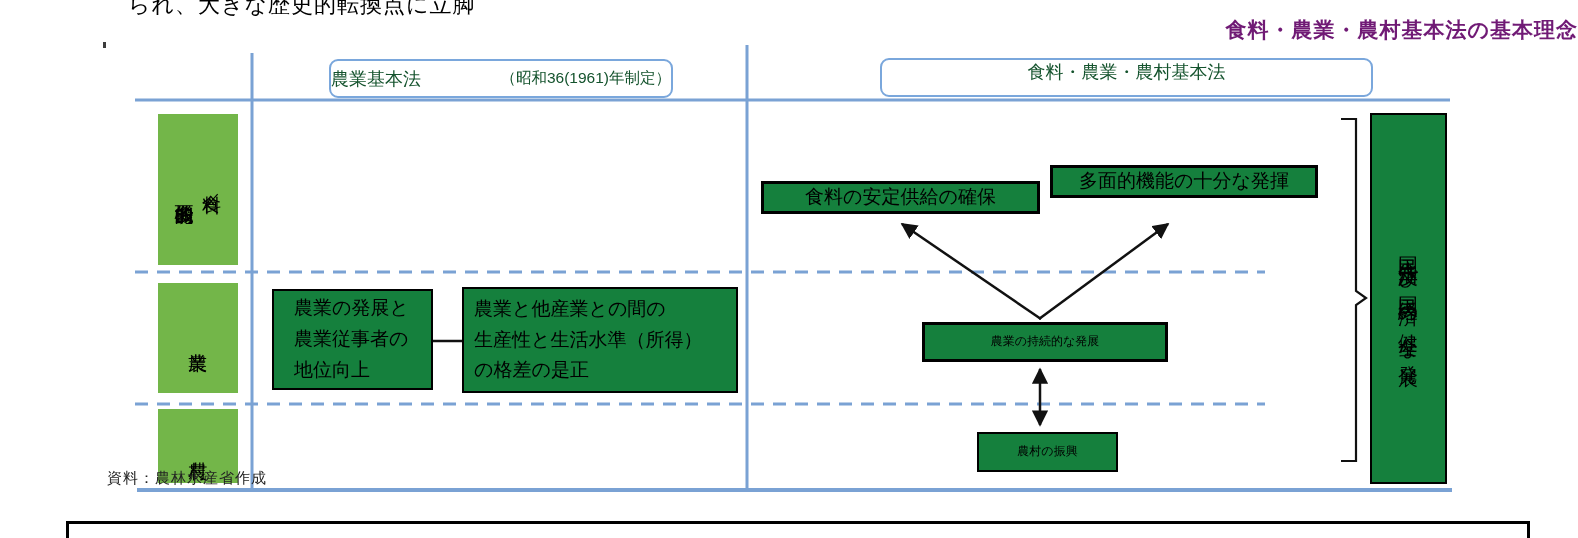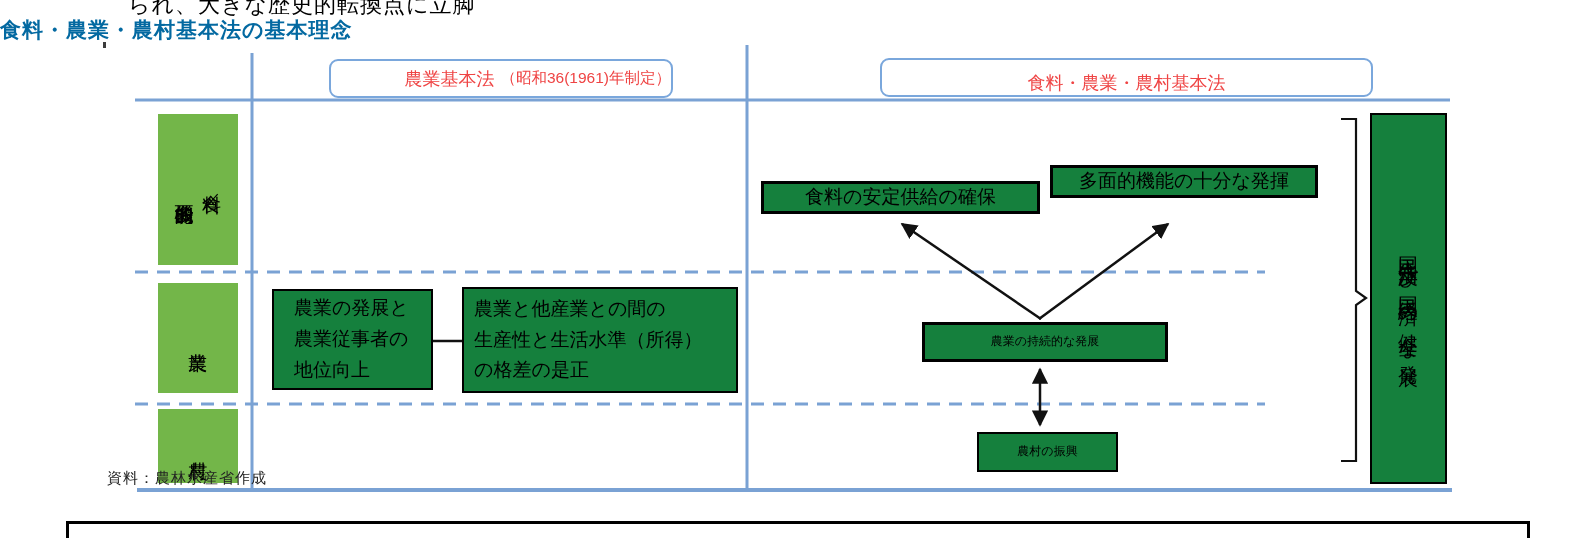--- a/index.html
+++ b/index.html
@@ -7,28 +7,28 @@
   body { font-family: "Liberation Sans", "DejaVu Sans", sans-serif; color: #111; }
   .canvas {
     position: relative; width: 1578px; height: 538px;
     background: #fff; overflow: hidden;
   }
   .abs { position: absolute; }
   svg.overlay { position: absolute; left: 0; top: 0; z-index: 1; }
   .layer { z-index: 2; }
 
   .top-text { left: 128px; top: -10px; font-size: 22px; letter-spacing: 1px; color: #000; }
-  .title { left: 0; top: 16px; width: 100%; text-align: left;
-           font-size: 21px; font-weight: bold; letter-spacing: 1px; color: #0369a1; }
+  .title { left: 0; top: 16px; width: 100%; text-align: right;
+           font-size: 21px; font-weight: bold; letter-spacing: 1px; color: #701a75; }
   .stray-mark { left: 103px; top: 42px; width: 3px; height: 6px; background: #3c3c3c; }
 
   .law-header {
     border: 2px solid #7aa7dc; border-radius: 9px; background: #fff;
-    display: flex; align-items: center; justify-content: flex-end;
-    white-space: nowrap; color: #ef4444;
+    display: flex; align-items: center; justify-content: space-between;
+    white-space: nowrap; color: #14532d;
   }
   .law-header .name { font-size: 18px; }
   .law-header .date { font-size: 15.5px; margin-left: 6px; }
   .hdr1 { left: 329px; top: 59px; width: 344px; height: 39px; }
   .hdr2 { left: 880px; top: 58px; width: 493px; height: 39px; flex-direction: column; }
 
   .green-label {
     background: #73b649; color: #000;
     display: flex; align-items: center; justify-content: center;
   }

